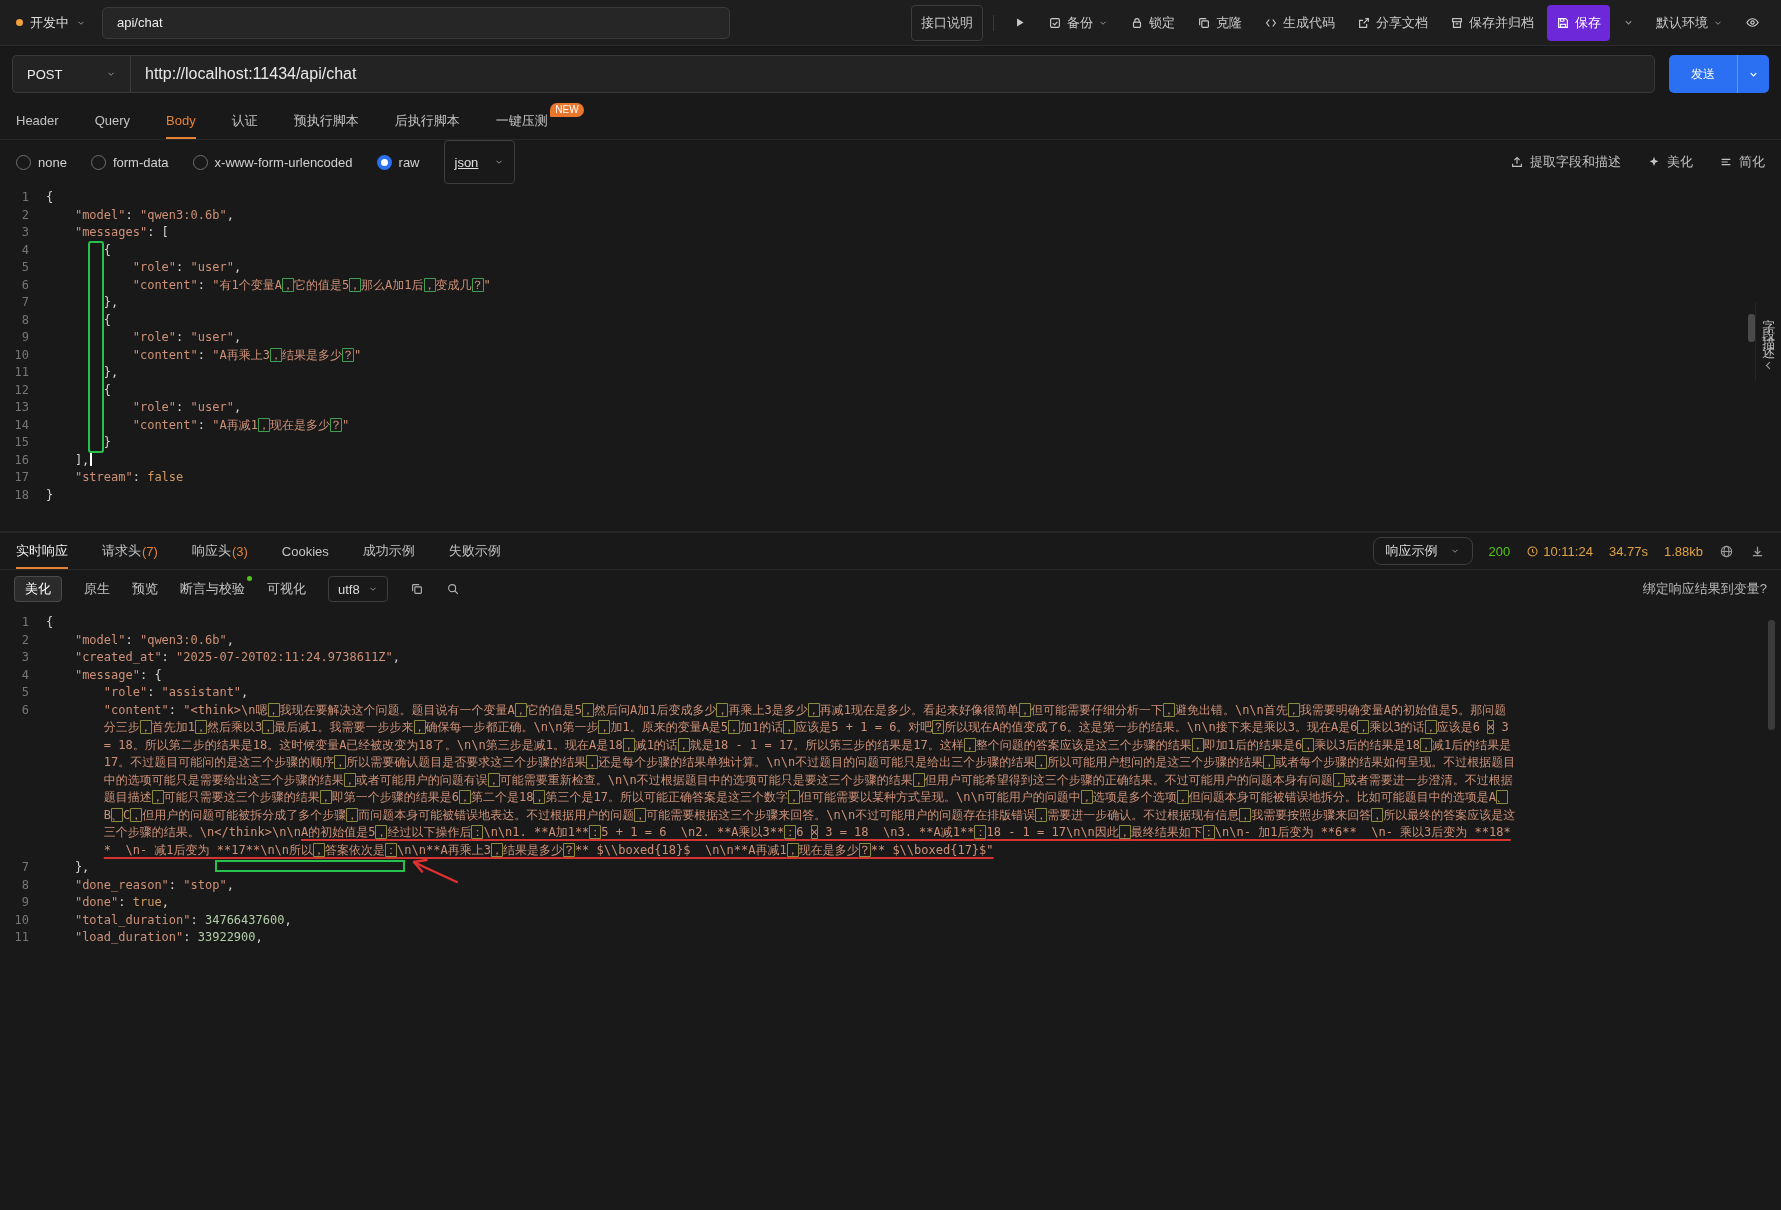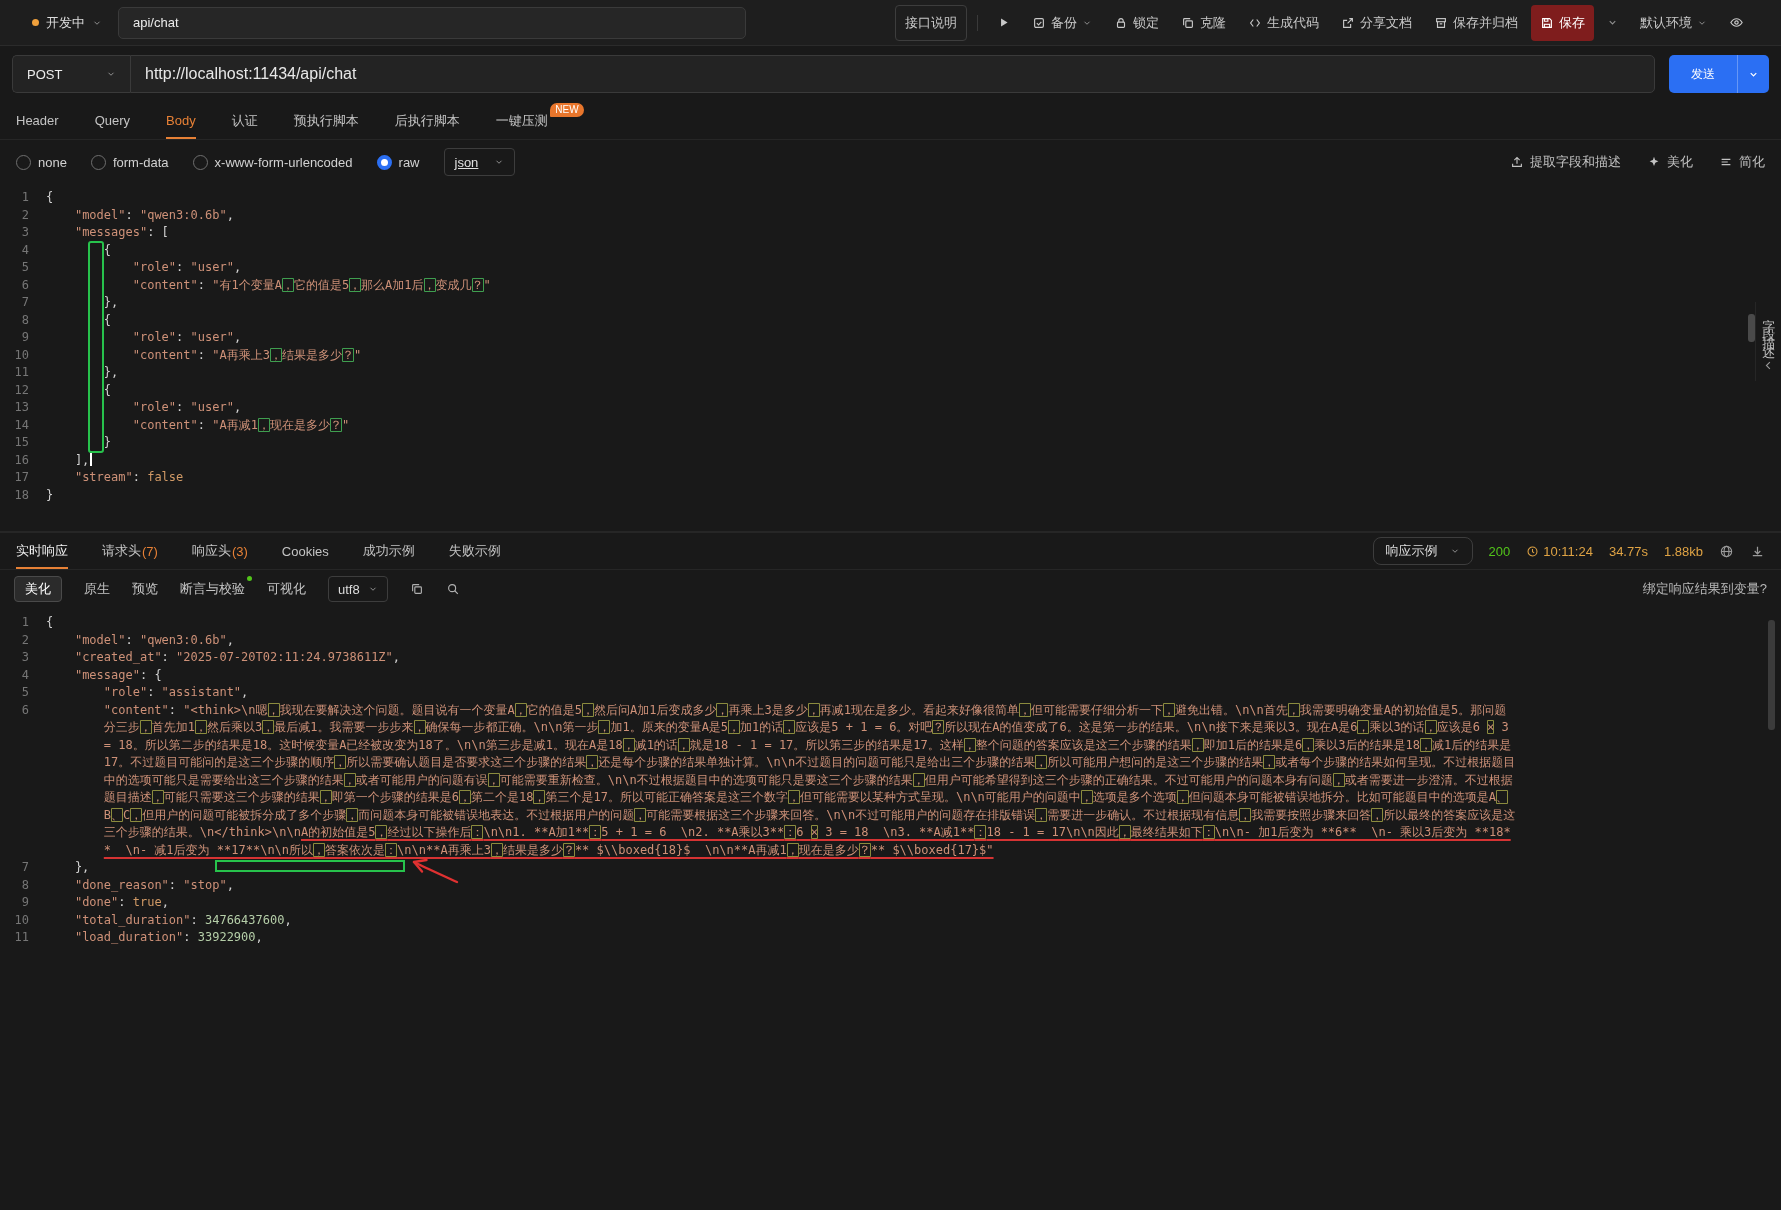--- a/index.html
+++ b/index.html
@@ -2,28 +2,28 @@
 <html><head>
 <meta charset="utf-8">
 <style>
   *{box-sizing:border-box;margin:0;padding:0;}
   html,body{width:1781px;height:1210px;overflow:hidden;}
   body{background:#191919;color:#d6d6d6;font-family:"Liberation Sans","DejaVu Sans",sans-serif;font-size:13px;}
   svg.ic{display:block;flex:0 0 auto;}
   .chev{color:#8f8f8f;}
 
   
-  .topbar{height:46px;display:flex;align-items:center;gap:8px;padding:0 28px;background:#1e1e1e;border-bottom:1px solid #2b2b2b;}
+  .topbar{height:46px;display:flex;align-items:center;gap:8px;padding:0 12px;background:#1e1e1e;border-bottom:1px solid #2b2b2b;}
   .status{display:flex;align-items:center;gap:7px;padding:0 4px;color:#dcdcdc;cursor:pointer;}
   .dot{width:7px;height:7px;border-radius:50%;background:#f0a03c;}
   .api-tab{width:628px;height:32px;margin-left:4px;background:#262626;border:1px solid #3a3a3a;border-radius:5px;display:flex;align-items:center;padding:0 14px;color:#ececec;cursor:pointer;}
   .tb-group{margin-left:auto;display:flex;align-items:center;gap:4px;}
   .tb-btn{height:36px;display:flex;align-items:center;gap:5px;padding:0 9px;border-radius:4px;color:#c9c9c9;cursor:pointer;white-space:nowrap;}
   .tb-btn.outline{border:1px solid #3d3d3d;}
-  .tb-btn.primary{background:#7f1d1d;color:#fff;}
+  .tb-btn.primary{background:#6d28d9;color:#fff;}
   .vsep{width:1px;height:16px;background:#3a3a3a;margin:0 6px;}
 
   
   .req-bar{height:56px;display:flex;align-items:center;padding:0 12px;}
   .method{width:118px;height:38px;background:#232323;border:1px solid #3a3a3a;border-right:none;border-radius:5px 0 0 5px;display:flex;align-items:center;justify-content:space-between;padding:0 14px;color:#ececec;cursor:pointer;}
   .url{flex:1;height:38px;background:#232323;border:1px solid #3a3a3a;border-radius:0 5px 5px 0;color:#e8e8e8;padding:0 14px;font-size:16px;font-family:inherit;outline:none;}
   .send{margin-left:14px;height:38px;display:flex;align-items:center;background:#2b6ff3;border-radius:5px;color:#fff;overflow:hidden;cursor:pointer;}
   .send .main{padding:0 22px;font-size:12px;}
   .send .sep{width:1px;height:38px;background:rgba(255,255,255,.28);}
   .send .dd{padding:0 10px;height:100%;display:flex;align-items:center;color:#fff;}
@@ -32,21 +32,21 @@
   .req-tabs{height:38px;display:flex;align-items:stretch;gap:36px;padding:0 16px;border-bottom:1px solid #262626;}
   .rtab{display:flex;align-items:center;color:#c4c4c4;position:relative;cursor:pointer;}
   .rtab.active{color:#e78136;box-shadow:inset 0 -2px 0 #e78136;}
   .new-badge{position:absolute;top:1px;right:-36px;background:#e8762c;color:#fff;font-size:10px;line-height:14px;padding:0 5px;border-radius:7px 7px 7px 1px;}
 
   
   .type-row{height:44px;display:flex;align-items:center;gap:24px;padding:0 16px;text-align:right;}
   .radio-item{display:flex;align-items:center;gap:7px;color:#d2d2d2;cursor:pointer;}
   .rcirc{width:15px;height:15px;border-radius:50%;border:1.5px solid #6e6e6e;}
   .rcirc.on{border:4.5px solid #2b6ff3;background:#fff;}
-  .fmt-select{height:28px;border:1px solid #3d3d3d;border-radius:4px;display:flex;align-items:center;gap:16px;padding:0 10px;color:#e0e0e0;cursor:pointer;text-decoration:underline;}
+  .fmt-select{height:44px;border:1px solid #3d3d3d;border-radius:4px;display:flex;align-items:center;gap:16px;padding:0 10px;color:#e0e0e0;cursor:pointer;text-decoration:underline;}
   .editor-tools{margin-left:auto;display:flex;align-items:center;gap:26px;color:#c2c2c2;}
   .tool{display:flex;align-items:center;gap:6px;cursor:pointer;}
 
   
   .editor{position:relative;font-family:"DejaVu Sans Mono","Liberation Mono",monospace;font-size:12px;line-height:17.5px;background:#191919;}
   #request-editor{height:348px;border-bottom:1px solid #262626;padding-top:5px;}
   #response-editor{height:602px;padding-top:6px;}
   .code-row{display:flex;}
   .ln{flex:0 0 46px;text-align:right;padding-right:17px;color:#767676;user-select:none;}
   .code{white-space:pre;color:#d4d4d4;}

